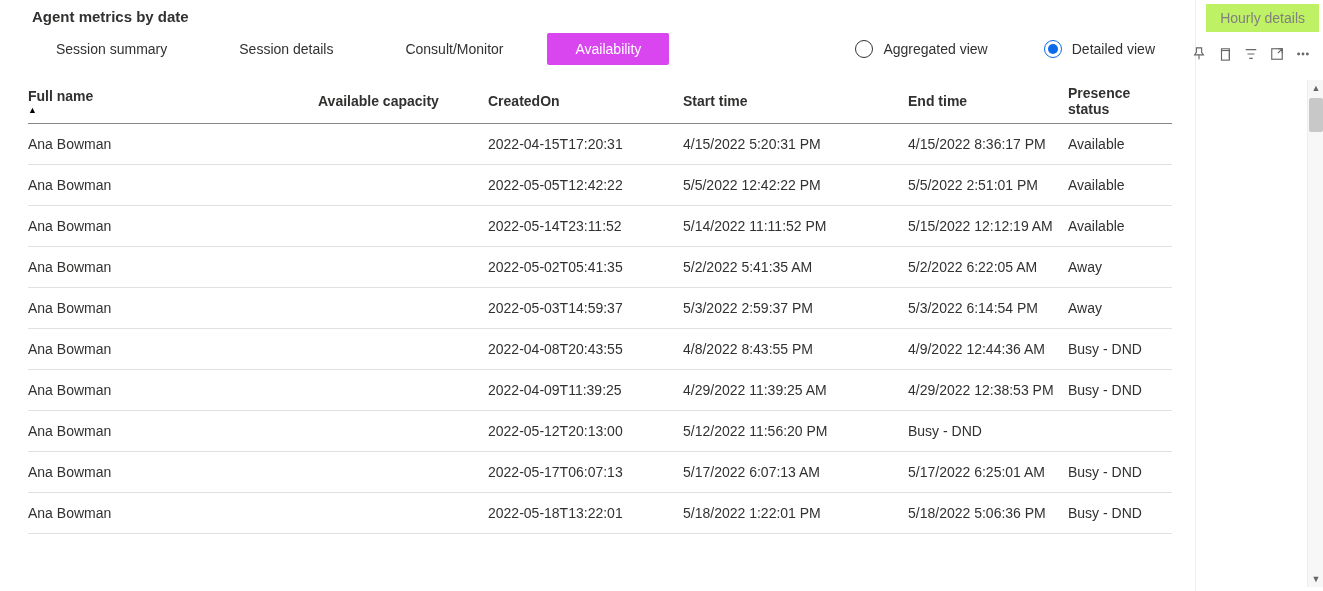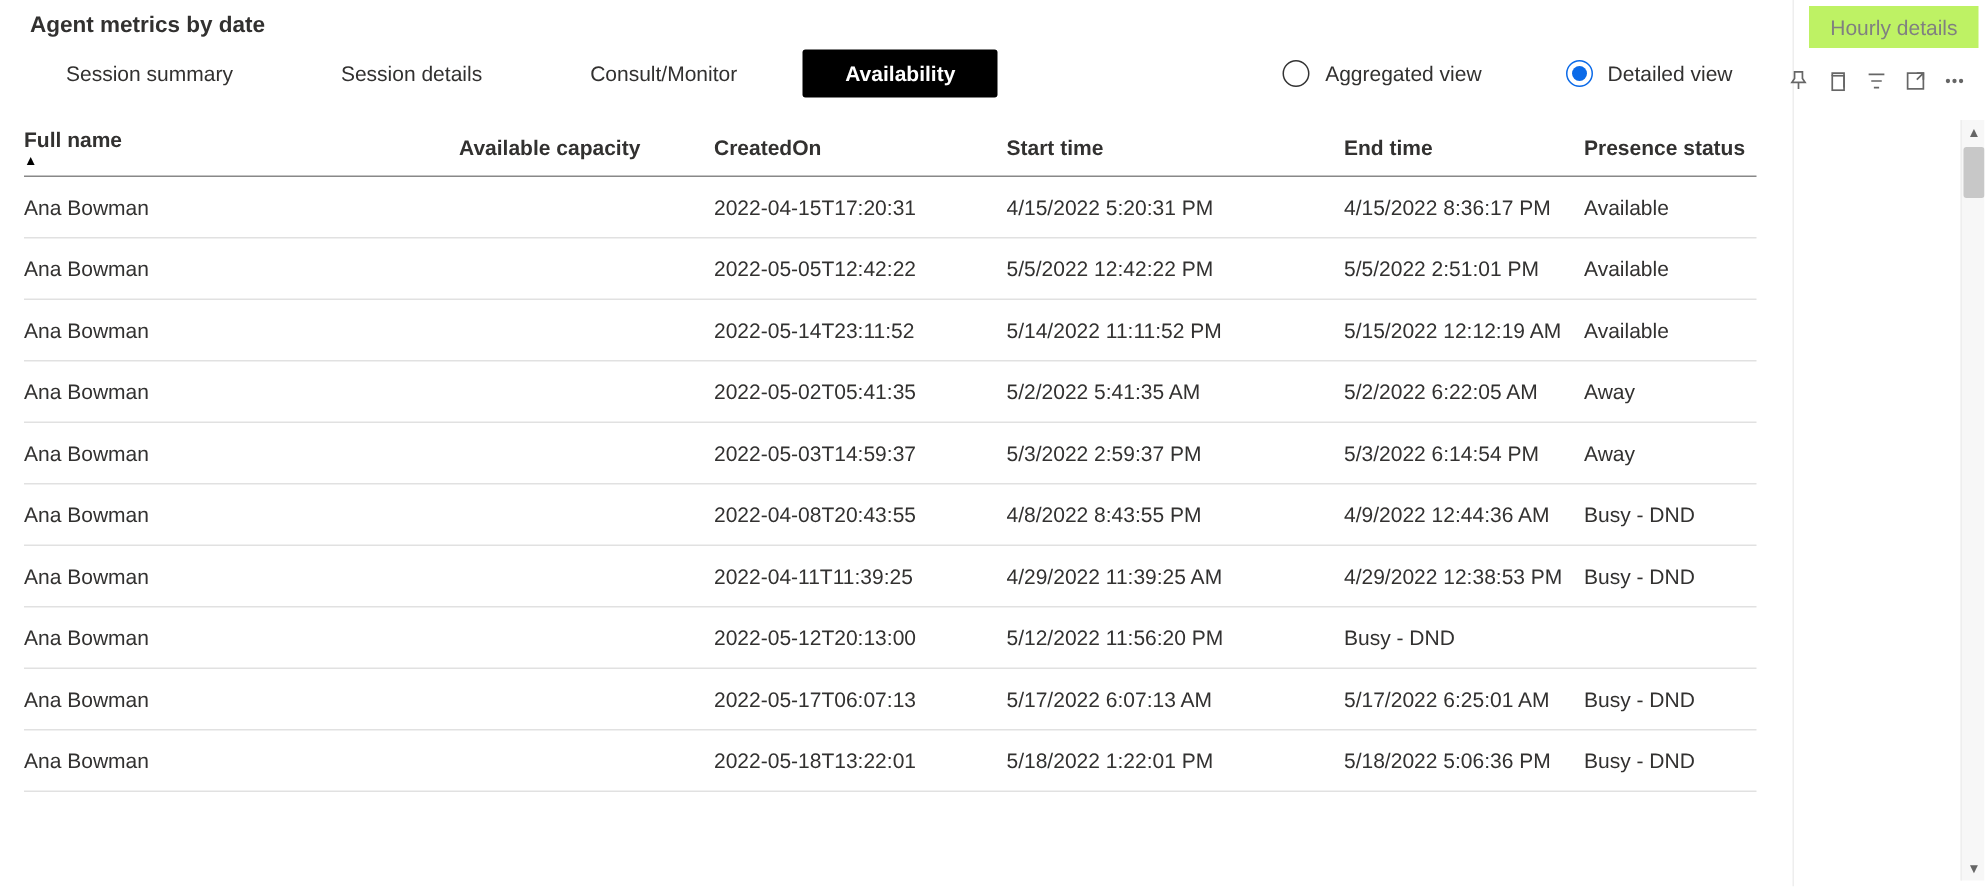--- a/index.html
+++ b/index.html
@@ -15,21 +15,21 @@
     position: relative;
   }
   .container {
     display: flex;
     flex-direction: row;
     width: 100%;
     height: 100%;
   }
   .main {
     flex: 1;
-    padding: 8px 0 0 16px;
+    padding: 8px 0 0 28px;
     overflow: hidden;
   }
   .title {
     font-weight: 600;
     font-size: 15px;
     padding: 0 0 4px 4px;
   }
   .tabrow {
     display: flex;
     align-items: center;
@@ -40,23 +40,23 @@
     gap: 16px;
   }
   .tab {
     padding: 8px 28px;
     font-size: 14px;
     cursor: pointer;
     color: #323130;
     border-radius: 2px;
   }
   .tab.active {
-    background: #000000;
+    background: #d946ef;
     color: #fff;
-    font-weight: 700;
+    font-weight: 400;
   }
   .spacer { flex: 1; }
   .viewopts {
     display: flex;
     align-items: center;
     gap: 56px;
     padding-right: 40px;
   }
   .radioitem {
     display: flex;
@@ -243,21 +243,21 @@
             <div>Ana Bowman</div>
             <div></div>
             <div>2022-04-08T20:43:55</div>
             <div>4/8/2022 8:43:55 PM</div>
             <div>4/9/2022 12:44:36 AM</div>
             <div>Busy - DND</div>
           </div>
           <div class="trow">
             <div>Ana Bowman</div>
             <div></div>
-            <div>2022-04-11T11:39:25</div>
+            <div>2022-04-09T11:39:25</div>
             <div>4/29/2022 11:39:25 AM</div>
             <div>4/29/2022 12:38:53 PM</div>
             <div>Busy - DND</div>
           </div>
           <div class="trow">
             <div>Ana Bowman</div>
             <div></div>
             <div>2022-05-12T20:13:00</div>
             <div>5/12/2022 11:56:20 PM</div>
             <div>Busy - DND</div>

